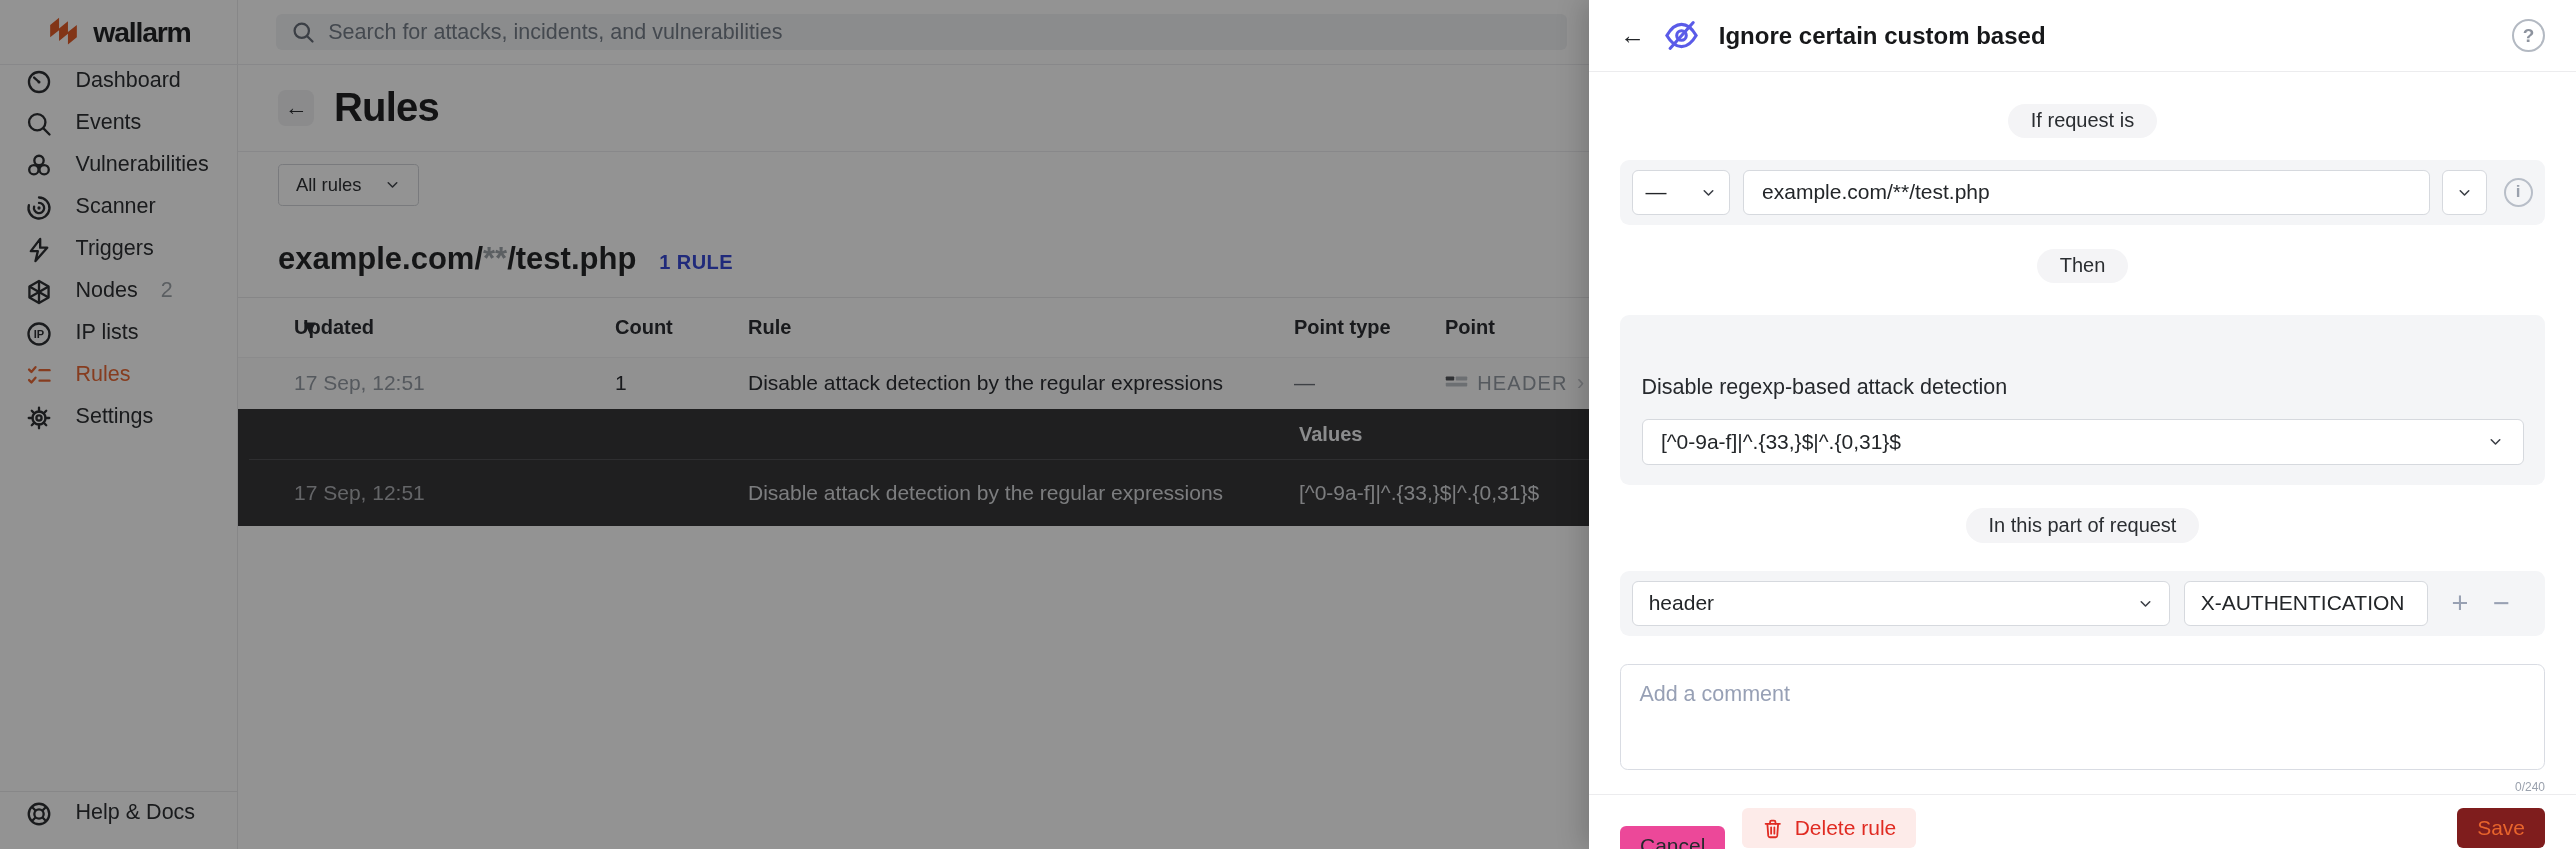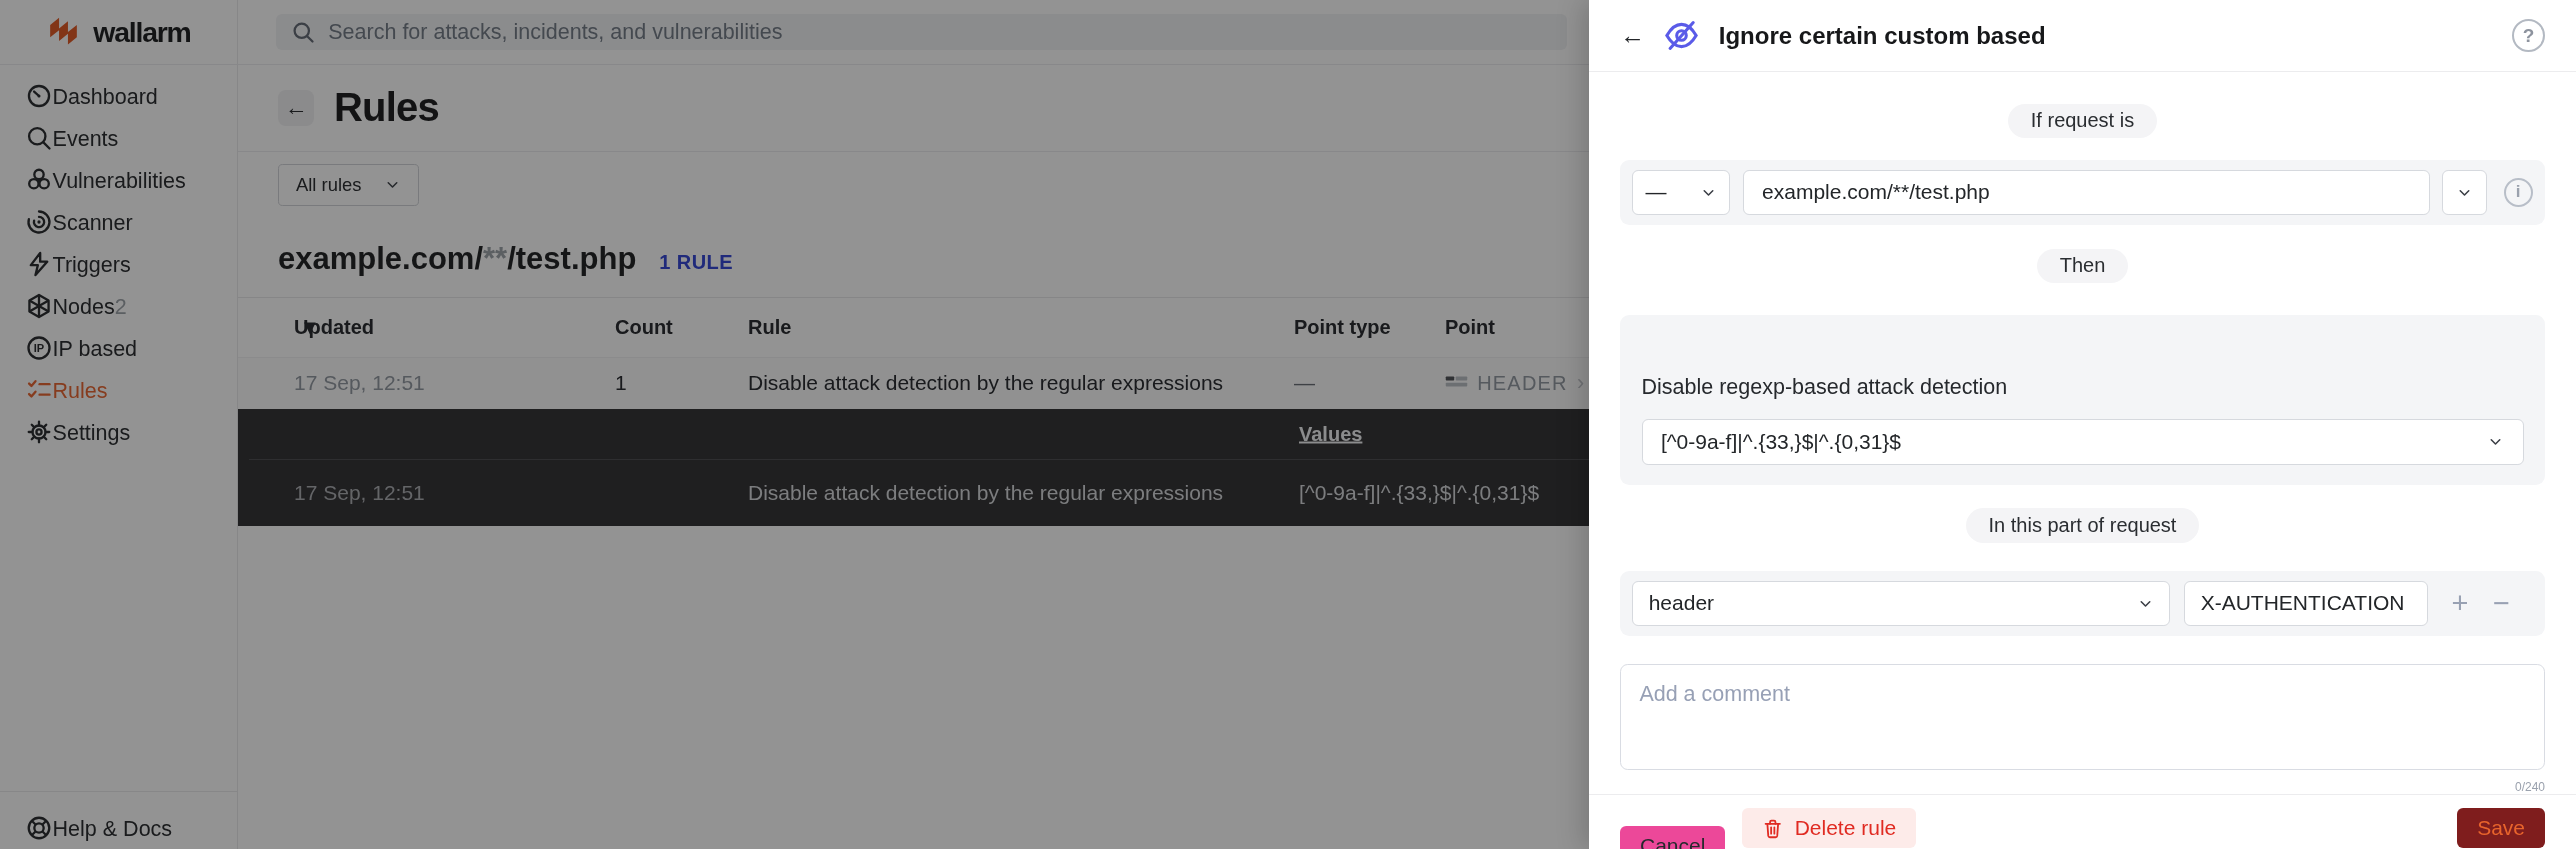--- a/index.html
+++ b/index.html
@@ -15,21 +15,21 @@
   .brand-text { font-size:28.4px; font-weight:800; letter-spacing:-1.2px; color:#17181a; }
   .searchbar { margin-left:38px; width:1291px; height:36px; background:#f1f2f4;
                border-radius:6.1px; display:flex; align-items:center; padding:0 15.4px; gap:12.3px; }
   .searchbar input { flex:1; background:transparent; border:none; outline:none;
                      font-size:21.5px; color:#3c4043; font-family:inherit; }
   .searchbar input::placeholder { color:#6f7884; }
 
   
   .sidebar { position:absolute; top:65px; left:0; width:238px; bottom:0; background:#fff;
              border-right:0.8px solid #e9e9eb; z-index:10; padding-top:3.1px; }
-  .side-item { height:42px; display:flex; align-items:flex-end; padding-left:24.6px;
+  .side-item { height:42px; display:flex; align-items:flex-start; gap:23px; padding-left:24.6px;
                font-size:21.5px; color:#232629; cursor:pointer; }
   .side-item svg { flex:0 0 auto; }
   .side-item .badge { color:#9aa0a6; }
   .side-item.active { color:#e8622c; }
   .side-sep { position:absolute; left:0; right:0; bottom:58px; border-top:0.8px solid #e9e9eb; }
   .side-help { position:absolute; left:0; right:0; bottom:8.5px; }
 
   
   .main { position:absolute; left:238px; top:65px; right:0; bottom:0; background:#fff; }
   .page-head { display:flex; align-items:center; gap:20px; padding:20px 0 0 40px; }
@@ -58,21 +58,21 @@
   .row1 { height:51px; background:#fbfbfc; font-size:21px; }
   .row1 .c-upd { color:#8f969e; }
   .row1 .c-cnt, .row1 .c-rule { color:#212428; }
   .row1 .c-ptype { color:#646a72; }
   .pcell { display:flex; align-items:center; gap:9.2px; }
   .pt-part { color:#8f969e; letter-spacing:1.2px; font-size:20px; }
   .pt-sep { color:#c0c3c8; font-size:21.5px; }
   .pt-val { color:#212428; font-weight:600; }
   .darkband { background:#2c2c2e; }
   .dark-head { height:51px; position:relative; }
-  .dark-head span { font-size:20px; font-weight:700; color:#f1f2f4;text-decoration:underline; }
+  .dark-head span { font-size:20px; font-weight:700; color:#f1f2f4; }
   .dark-sep { position:absolute; left:10.8px; right:0; bottom:0; height:0.8px; background:#47474b; }
   .dark-row { height:66px; font-size:21px; }
   .dark-row .c-upd { color:#a9abb0; }
   .dark-row .c-rule, .dark-row .c-vals { color:#d5d7da; }
 
   
   .overlay { position:absolute; inset:0; background:rgba(15,15,16,0.45); z-index:30; }
 
   
   .panel { position:absolute; top:0; right:0; width:987px; height:850px; background:#fff;
@@ -192,21 +192,21 @@
           <line x1="20.2" y1="7.2" x2="3.8" y2="16.8"></line>
       </svg>
       <span>Nodes</span>
       <span class="badge">2</span>
     </div>
     <div class="side-item">
       <svg width="28" height="28" viewBox="0 0 24 24" fill="none" stroke="currentColor" stroke-width="2" style="font-size:28px">
         <circle cx="12" cy="12" r="9"></circle>
         <text x="12" y="15.6" font-size="9.5" font-weight="bold" text-anchor="middle" fill="currentColor" stroke="none" font-family="Liberation Sans, sans-serif">IP</text>
       </svg>
-      <span>IP based</span>
+      <span>IP lists</span>
     </div>
     <div class="side-item active">
       <svg width="28" height="28" viewBox="0 0 24 24" fill="none" stroke="currentColor" stroke-width="2" stroke-linecap="round" stroke-linejoin="round">
         <polyline points="3.5,6.5 5.5,8.5 9,4.5"></polyline>
           <line x1="12.5" y1="7" x2="21" y2="7"></line>
         <polyline points="3.5,15.5 5.5,17.5 9,13.5"></polyline>
           <line x1="12.5" y1="16" x2="21" y2="16"></line>
       </svg>
       <span>Rules</span>
     </div>

